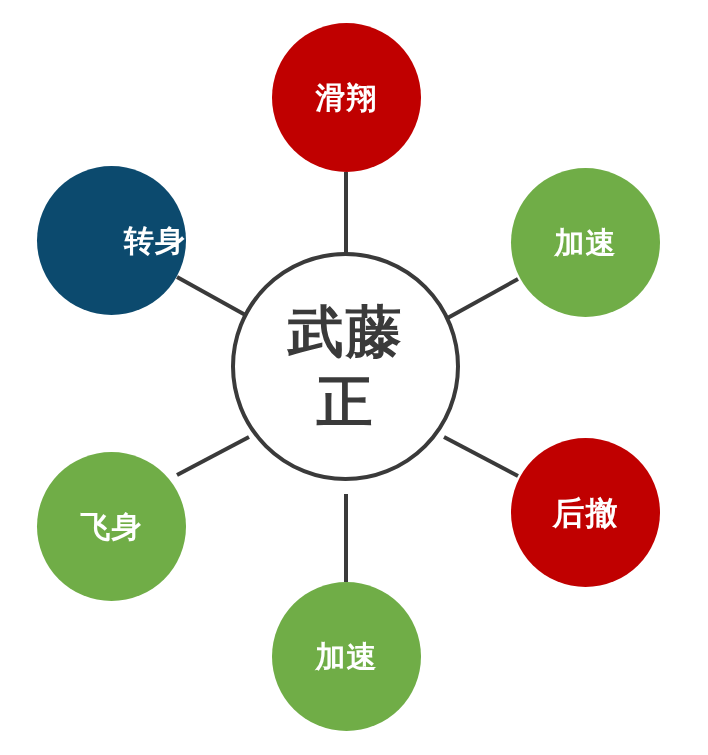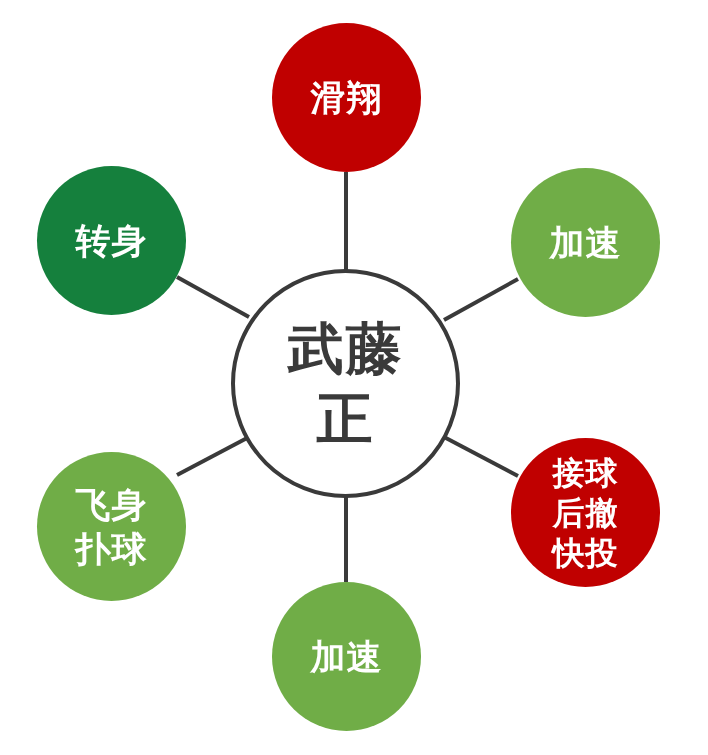--- a/index.html
+++ b/index.html
@@ -33,21 +33,21 @@
       font-weight: bold;
       text-align: center;
     }
     .node .line {
       display: block;
       white-space: nowrap;
     }
     .outer {
       width: 149px;
       height: 149px;
-      font-size: 35px;
+      font-size: 30px;
       line-height: 44px;
       letter-spacing: 1px;
     }
     .outer.three {
       font-size: 32px;
       line-height: 40px;
     }
     .center-node {
       width: 229px;
       height: 229px;
@@ -65,44 +65,41 @@
 <div id="diagram">
   <svg width="708" height="755" style="position:absolute;left:0;top:0;">
     <line x1="346" y1="172" x2="346" y2="272" stroke="#3a3a3a" stroke-width="4"></line>
     <line x1="518" y1="279" x2="444" y2="320" stroke="#3a3a3a" stroke-width="4"></line>
     <line x1="518" y1="476" x2="444" y2="437" stroke="#3a3a3a" stroke-width="4"></line>
     <line x1="346" y1="494" x2="346" y2="582" stroke="#3a3a3a" stroke-width="4"></line>
     <line x1="177" y1="475" x2="249" y2="437" stroke="#3a3a3a" stroke-width="4"></line>
     <line x1="177" y1="277" x2="249" y2="317" stroke="#3a3a3a" stroke-width="4"></line>
   </svg>
 
-  <div class="node center-node" style="left:231px; top:269px;">
+  <div class="node center-node" style="left:231px; top:252px;">
     <span class="line">武藤</span>
     <span class="line">正</span>
   </div>
 
   <div class="node outer" style="left:272px; top:23px; background:#C00000;">
     <span class="line">滑翔</span>
   </div>
 
   <div class="node outer" style="left:511px; top:168px; background:#70AD47;">
     <span class="line">加速</span>
   </div>
 
   <div class="node outer three" style="left:511px; top:438px; background:#C00000;">
-    <span class="line">接球</span>
     <span class="line">后撤</span>
-    <span class="line">快投</span>
   </div>
 
   <div class="node outer" style="left:272px; top:582px; background:#70AD47;">
     <span class="line">加速</span>
   </div>
 
   <div class="node outer" style="left:37px; top:452px; background:#70AD47;">
     <span class="line">飞身</span>
-    <span class="line">扑球</span>
   </div>
 
-  <div class="node outer" style="left:37px; top:166px; background:#15803d;">
+  <div class="node outer" style="left:37px; top:166px; background:#0c4a6e;align-items:flex-end;">
     <span class="line">转身</span>
   </div>
 </div>
 
 </body></html>

